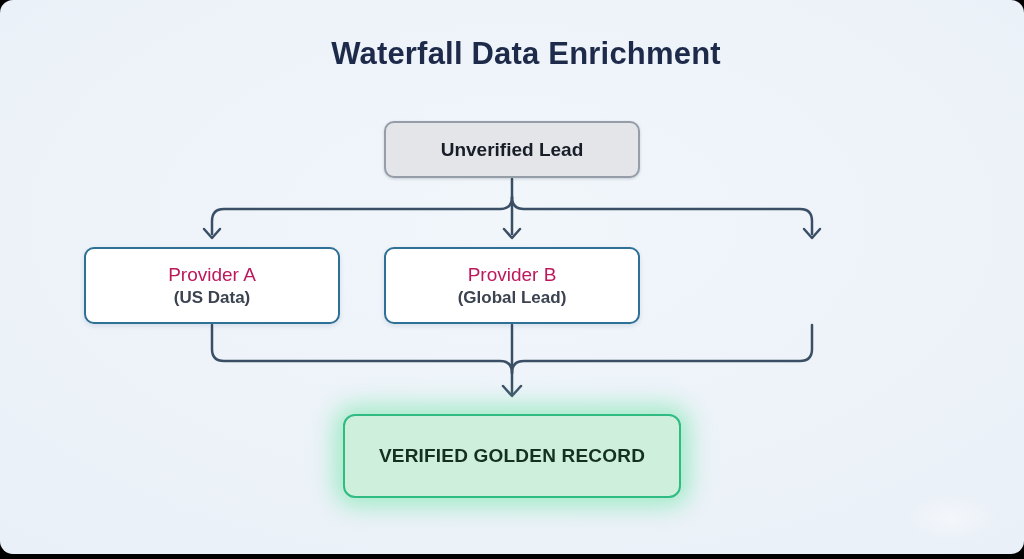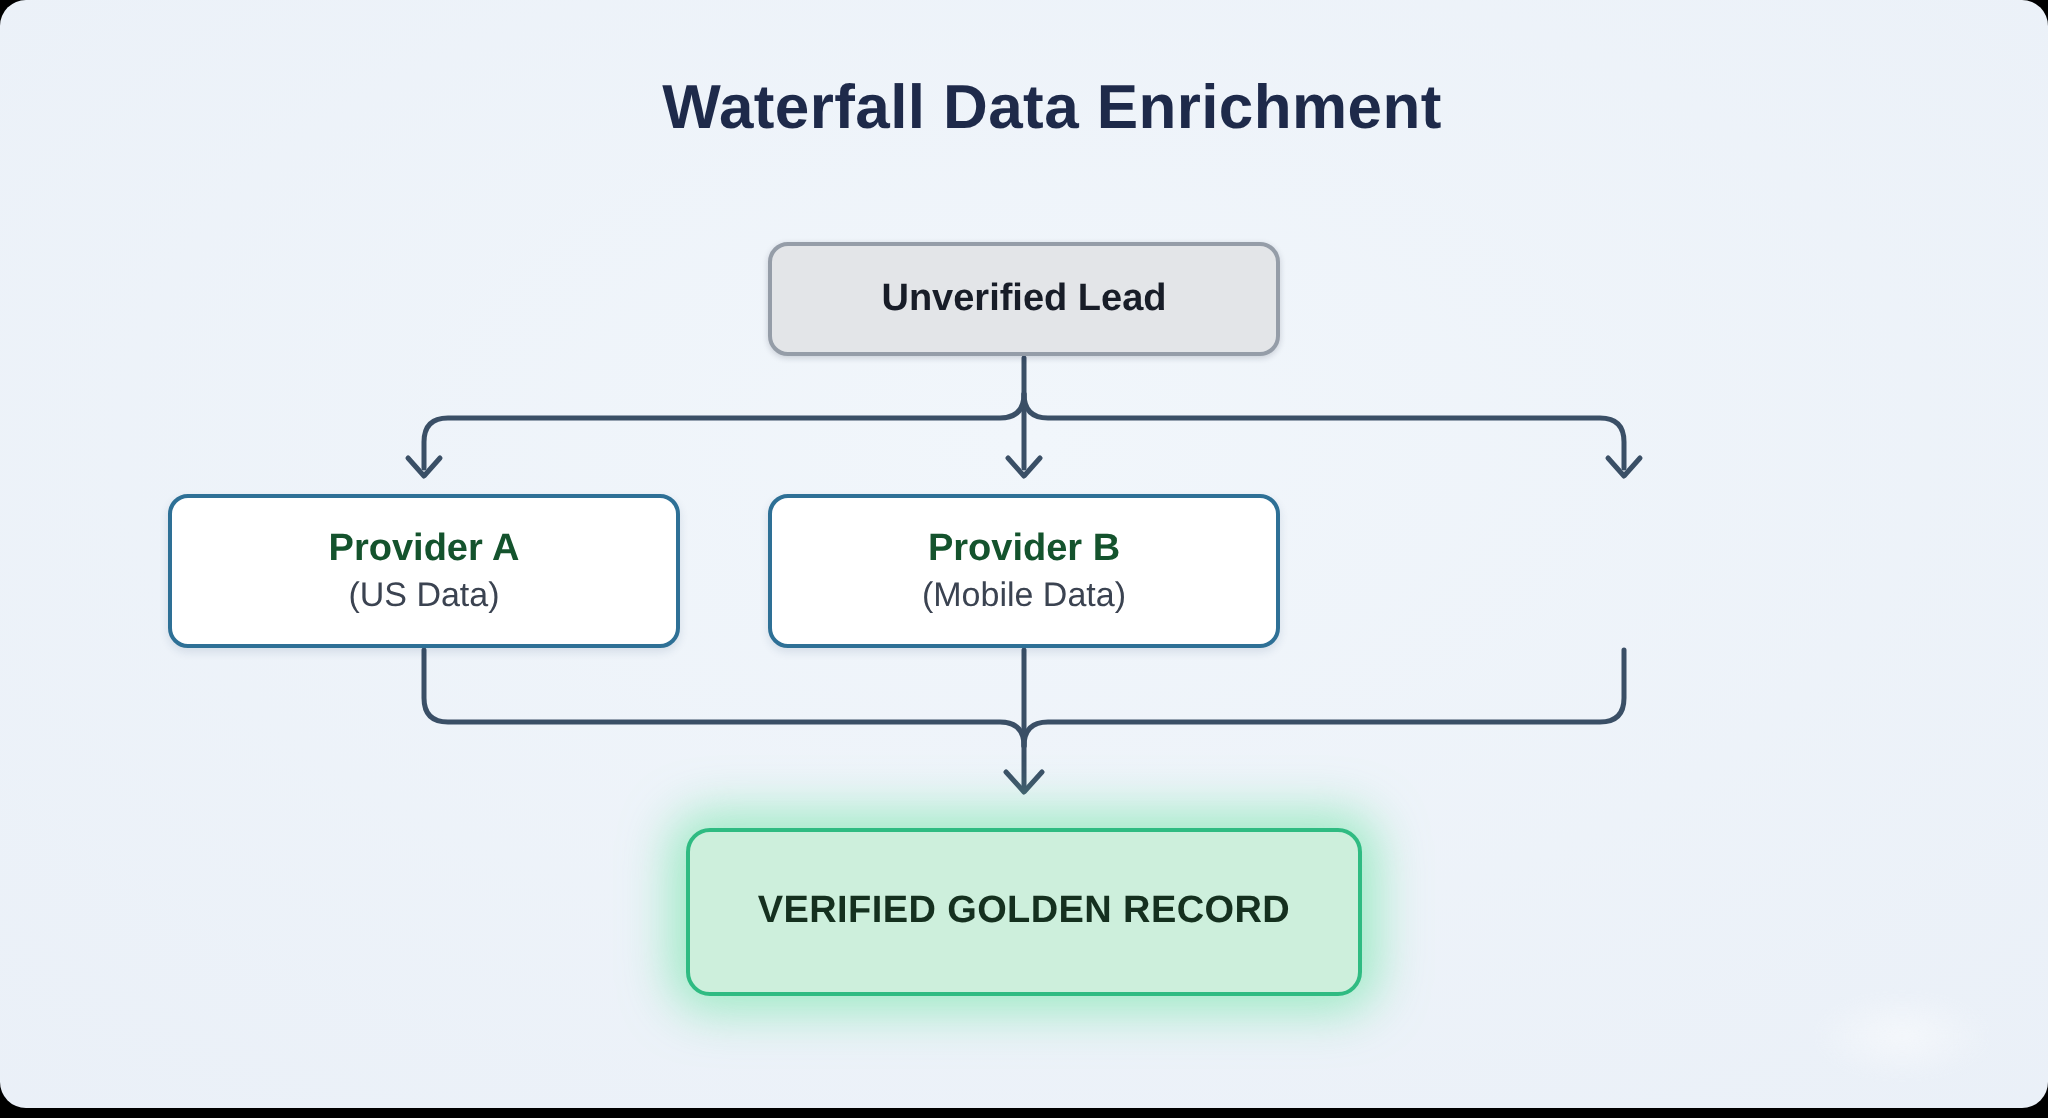--- a/index.html
+++ b/index.html
@@ -33,27 +33,27 @@
     position: absolute;
     box-sizing: border-box;
     display: flex;
     flex-direction: column;
     align-items: center;
     justify-content: center;
     border-radius: 10px;
   }
   .node .node-title {
     font-size: 19px;
-    font-weight: 700;
-    color: #14532d;
+    font-weight: 400;
+    color: #be185d;
     line-height: 1.35;
   }
   .node .node-subtitle {
     font-size: 17px;
-    font-weight: 400;
+    font-weight: 700;
     color: #3b4351;
     line-height: 1.3;
   }
   .node-lead {
     left: 384px; top: 121px; width: 256px; height: 57px;
     background: var(--lead-fill);
     border: 2px solid var(--lead-border);
     box-shadow: 0 1px 3px rgba(20,30,50,0.18);
   }
   .node-lead .node-title { font-weight: 600; color: #181d28; }
@@ -136,21 +136,21 @@
     <div class="node-title">Unverified Lead</div>
   </div>
 
   <div class="node node-provider node-provider-a">
     <div class="node-title">Provider A</div>
     <div class="node-subtitle">(US Data)</div>
   </div>
 
   <div class="node node-provider node-provider-b">
     <div class="node-title">Provider B</div>
-    <div class="node-subtitle">(Mobile Data)</div>
+    <div class="node-subtitle">(Global Lead)</div>
   </div>
 
 
   <div class="node node-golden">
     <div class="node-title">VERIFIED GOLDEN RECORD</div>
   </div>
 
   <div class="watermark"></div>
 
 </div>

